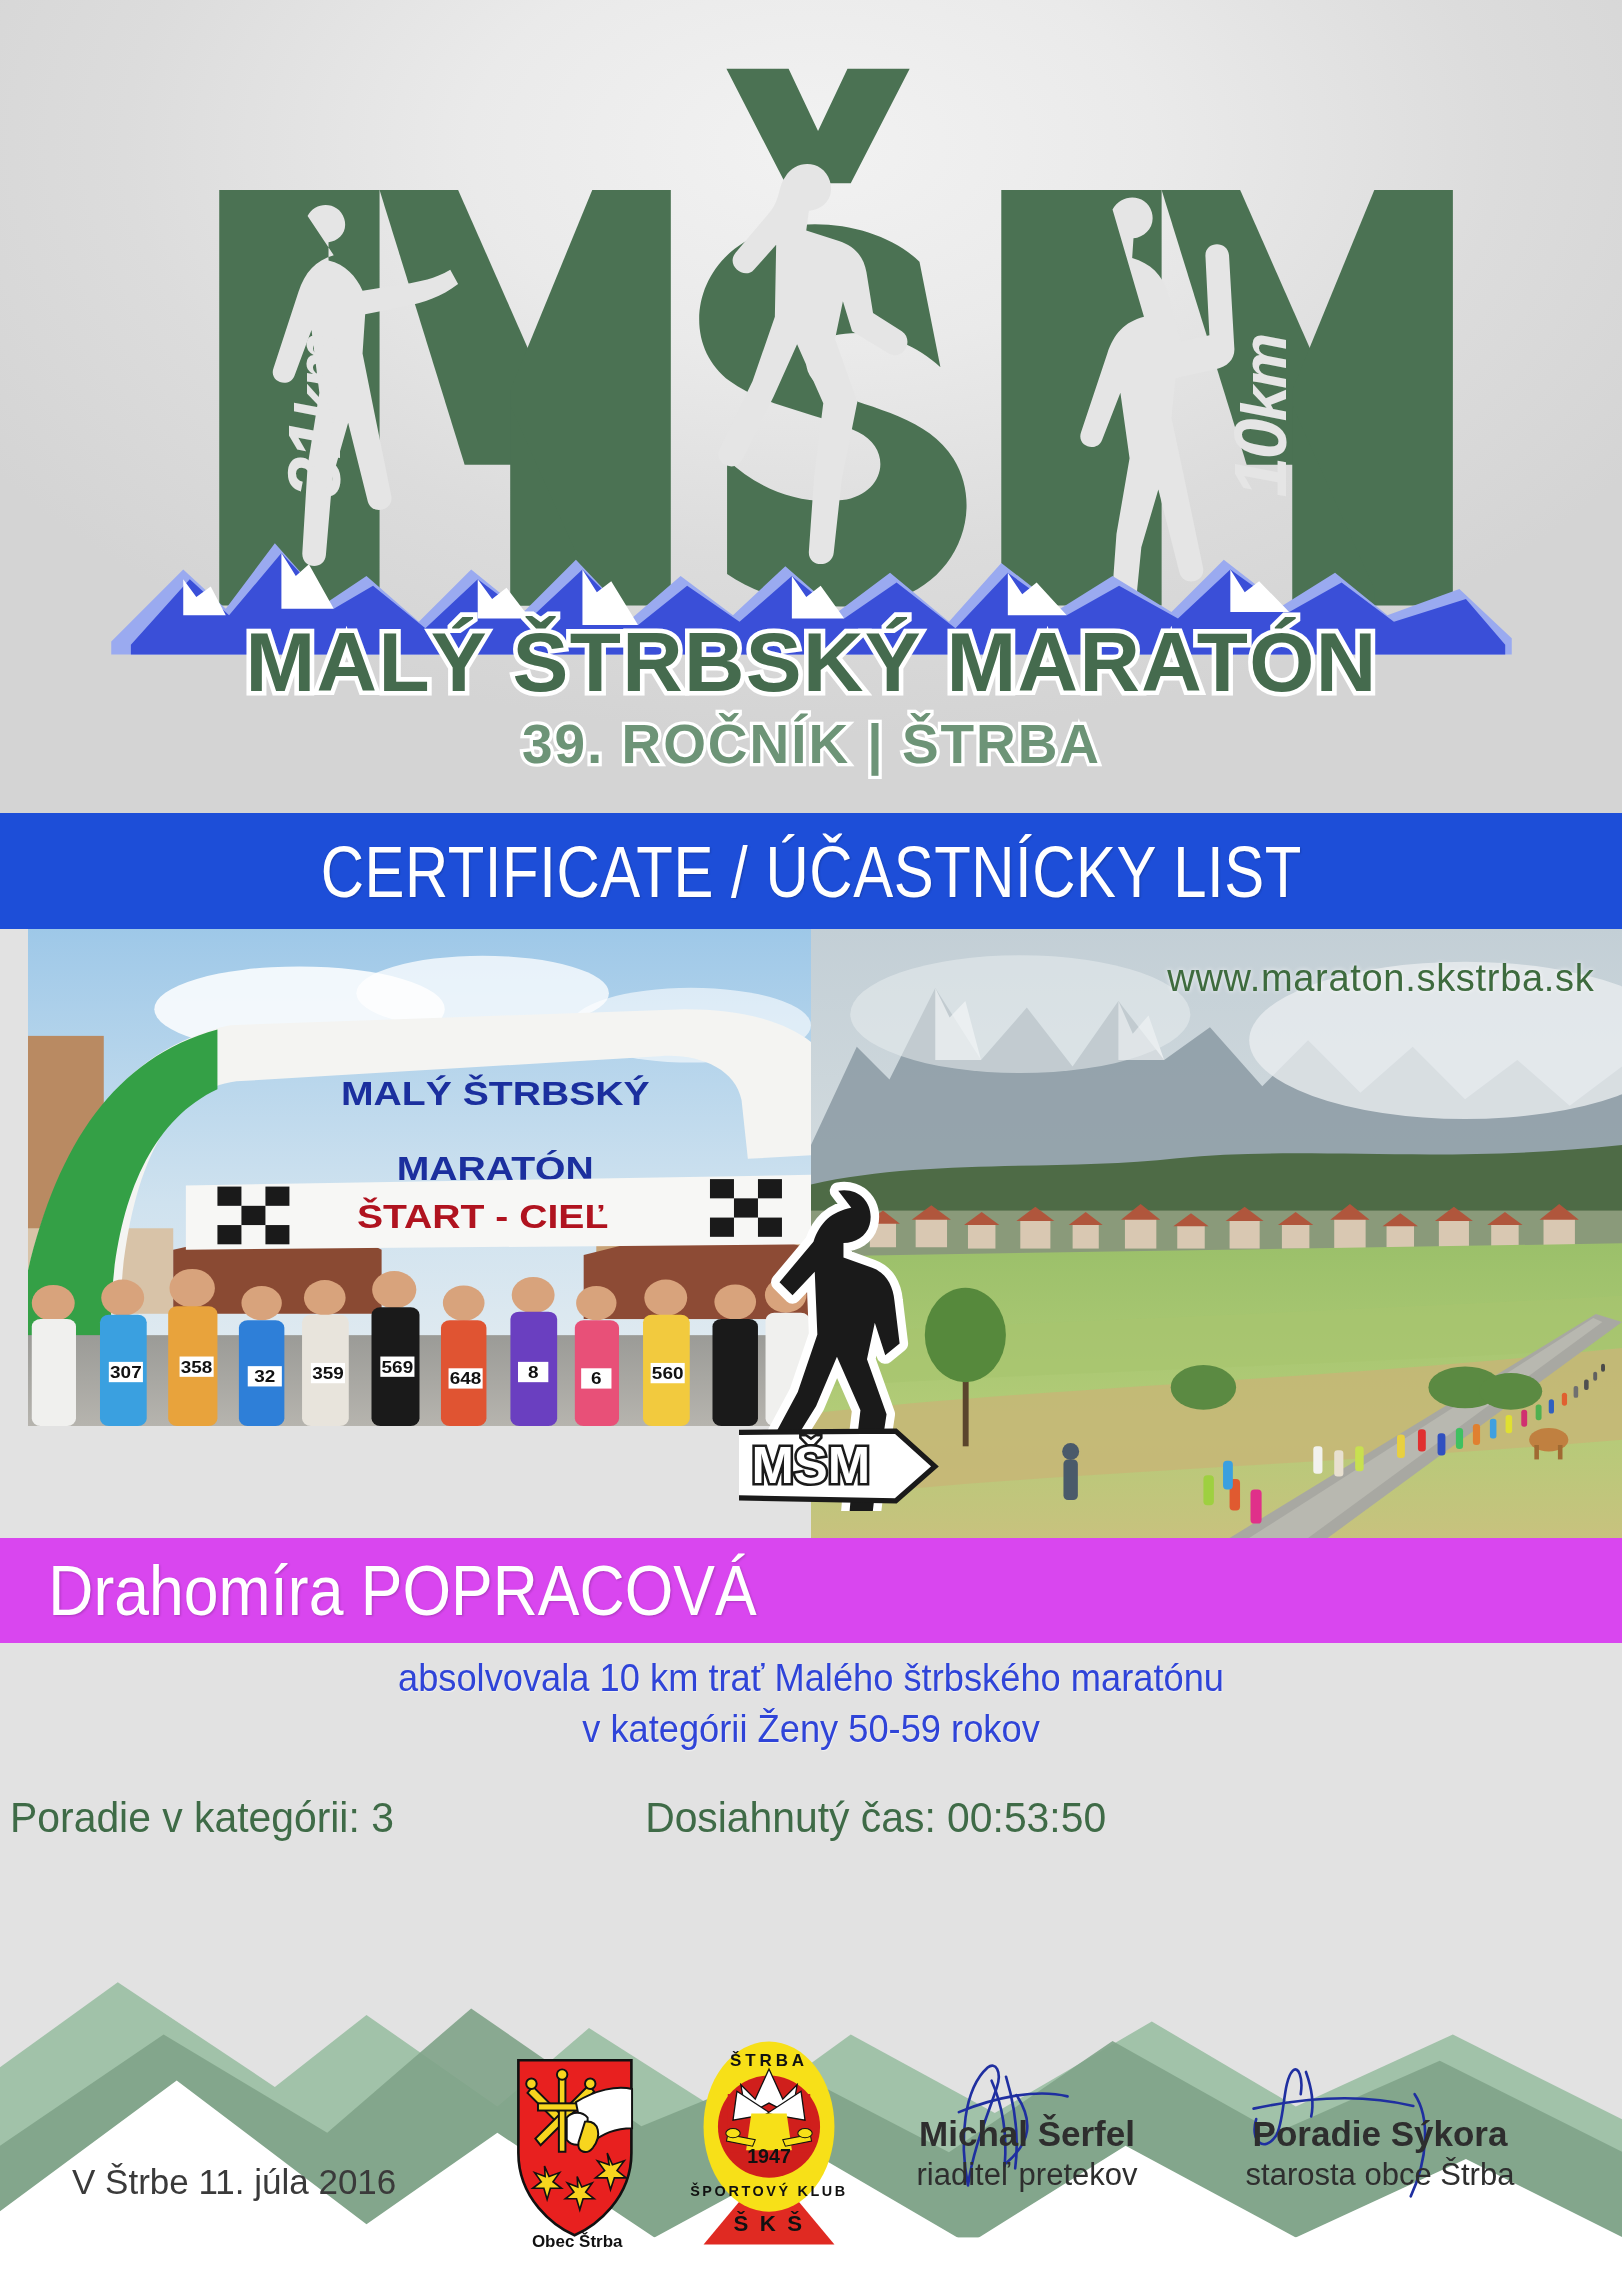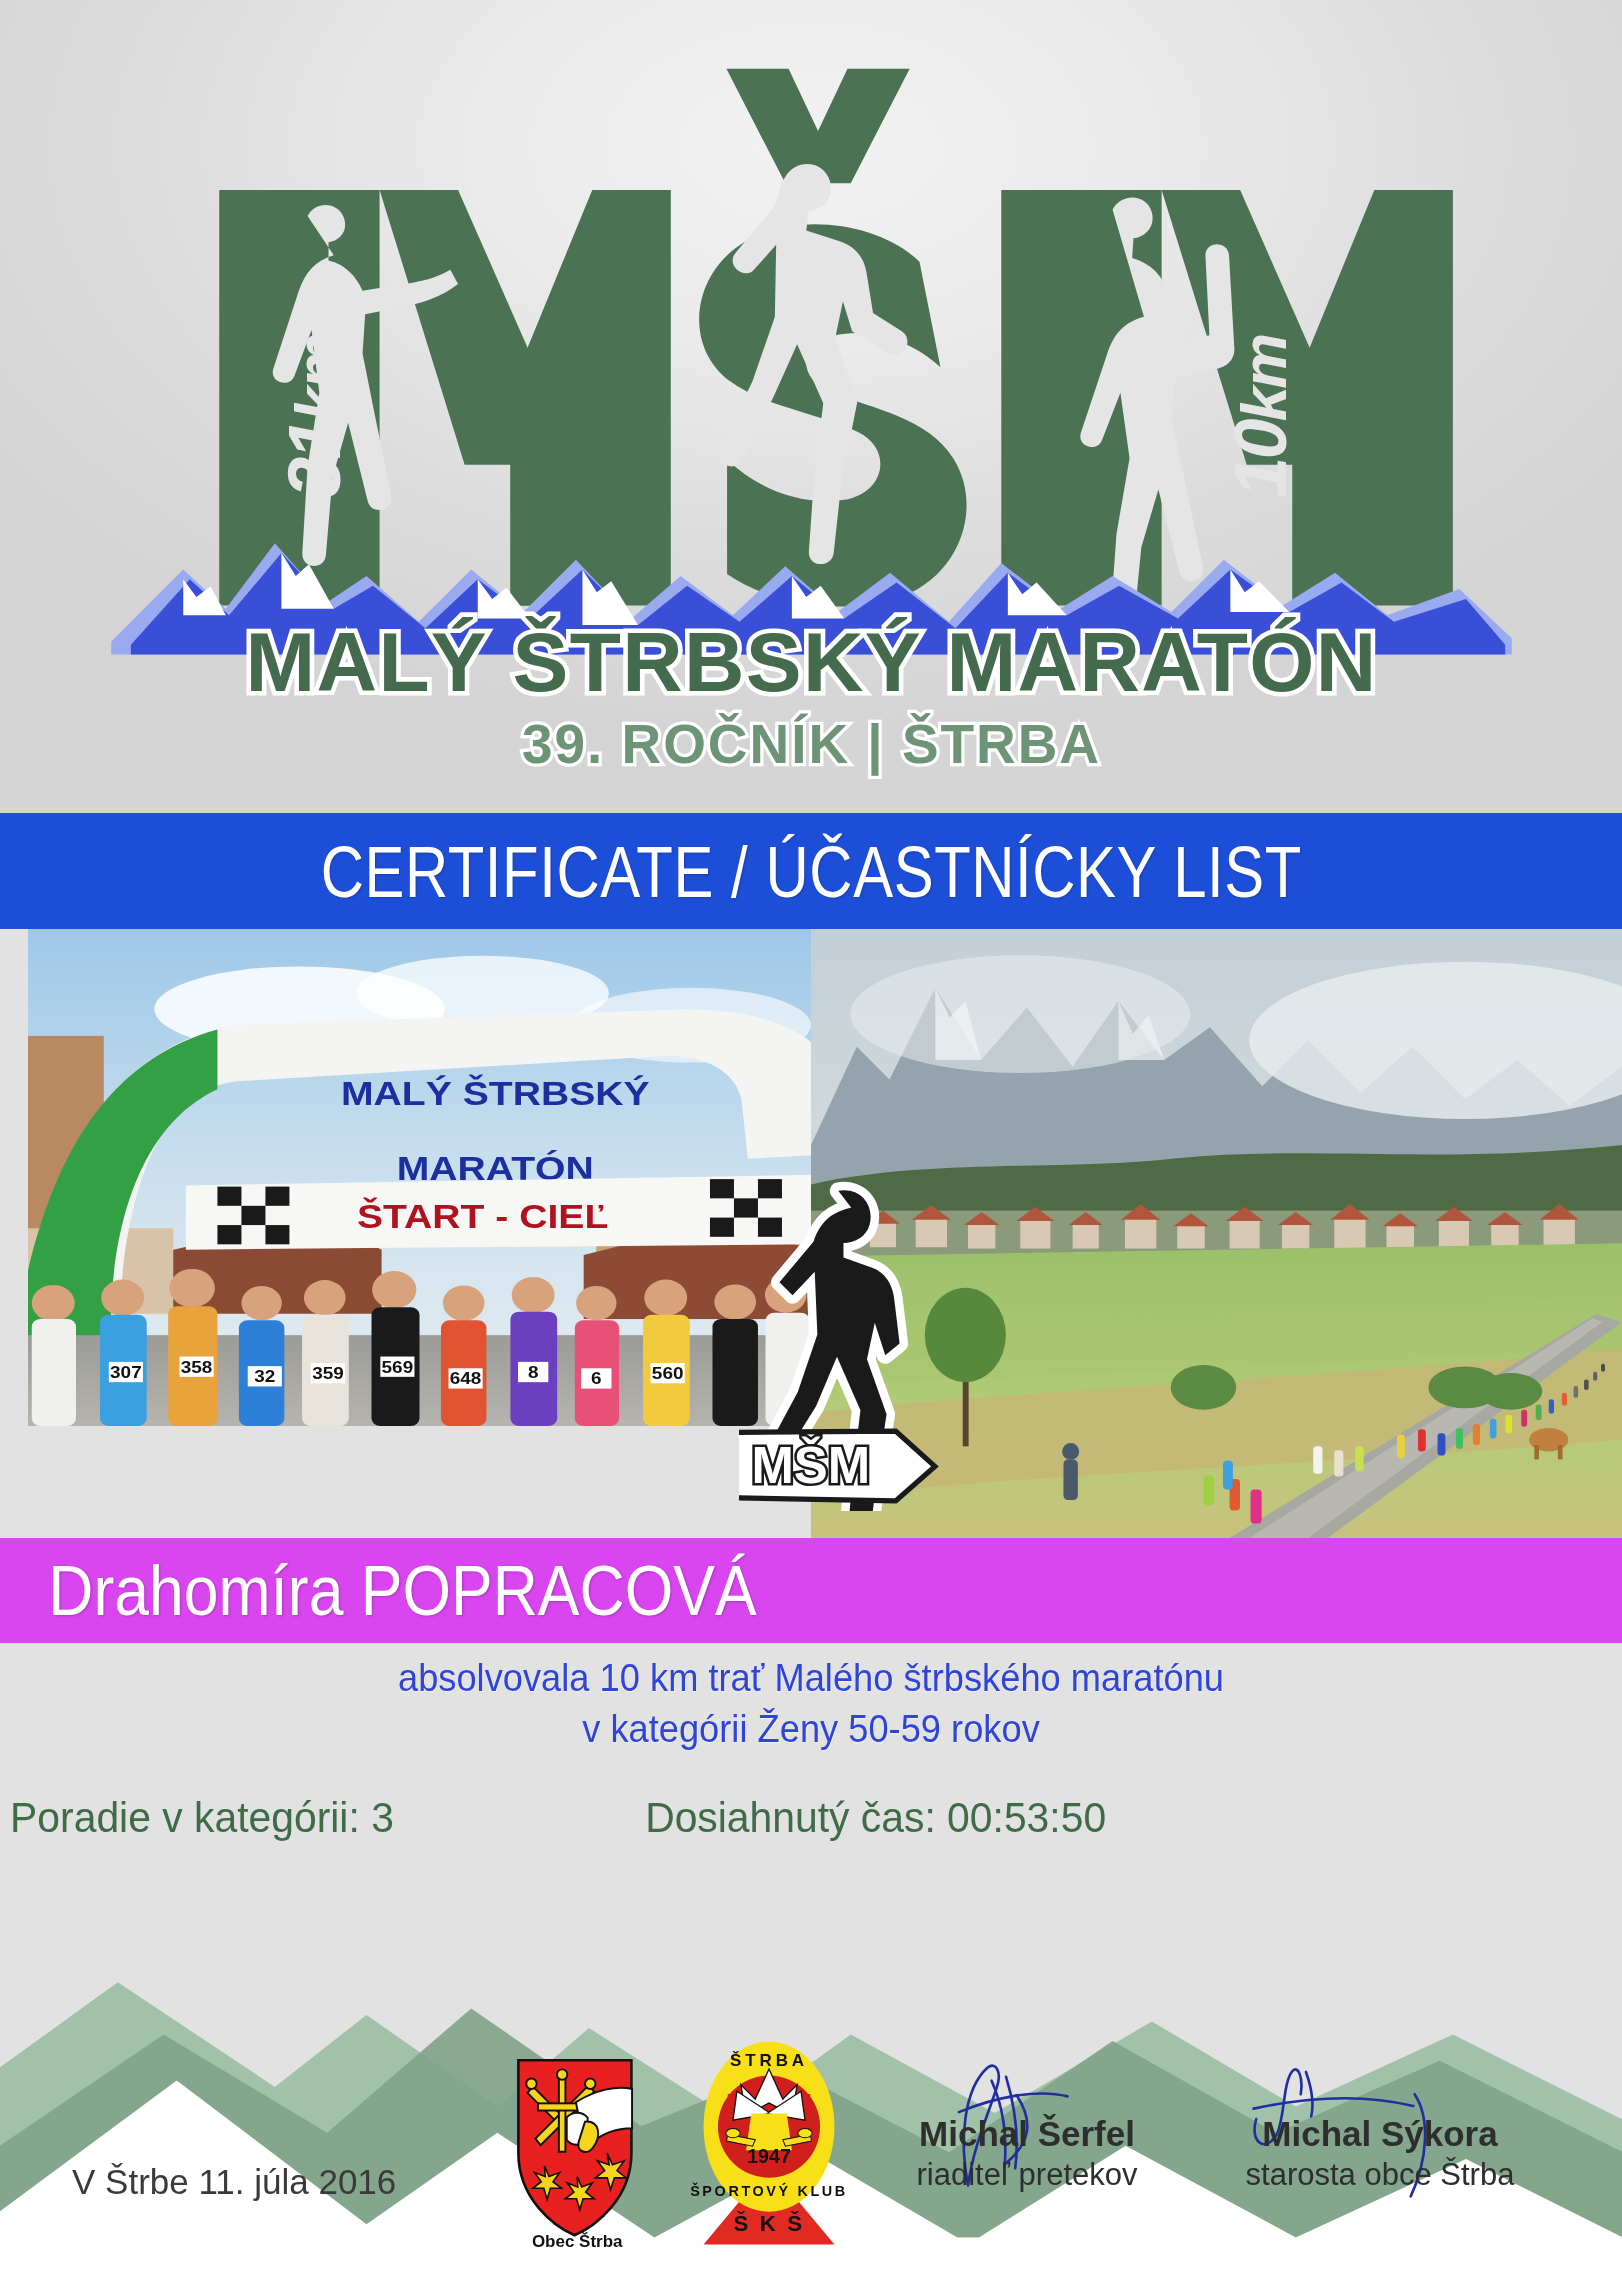--- a/index.html
+++ b/index.html
@@ -432,20 +432,21 @@
       <g fill="#4a5a6a">
         <rect x="386" y="810" width="22" height="62" rx="7"></rect>
           <circle cx="397" cy="798" r="13"></circle>
       </g>
       <g>
         <ellipse cx="1128" cy="780" rx="30" ry="18" fill="#c08040"></ellipse>
         <rect x="1106" y="788" width="7" height="22" fill="#a06a32"></rect>
         <rect x="1142" y="788" width="7" height="22" fill="#a06a32"></rect>
       </g>
     </svg>
+    <div class="site-url">www.maraton.skstrba.sk</div>
   </div>
 </div>
 
 <svg class="msm-emblem" viewBox="0 0 340 520">
   <g stroke="#ffffff" stroke-width="26" fill="none" stroke-linejoin="round">
     <path d="M152 30 c34 -6 56 22 48 52 c-5 18 -22 28 -40 28 l0 22 l44 16 c22 8 32 28 34 50 l8 66 l-22 18 l-16 -50 l-12 56 l30 84 l-16 106 l-10 84 l-34 0 l8 -96 l12 -100 l-36 -82 l-32 76 l-46 74 l-26 -14 l44 -82 l30 -88 l-4 -96 l-34 36 l-20 -20 l52 -62 c10 -30 28 -46 58 -52 z"></path>
   </g>
   <path d="M152 30 c34 -6 56 22 48 52 c-5 18 -22 28 -40 28 l0 22 l44 16 c22 8 32 28 34 50 l8 66 l-22 18 l-16 -50 l-12 56 l30 84 l-16 106 l-10 84 l-34 0 l8 -96 l12 -100 l-36 -82 l-32 76 l-46 74 l-26 -14 l44 -82 l30 -88 l-4 -96 l-34 36 l-20 -20 l52 -62 c10 -30 28 -46 58 -52 z" fill="#1a1a1a"></path>
   <g>
     <polygon points="-10,400 240,398 300,452 240,505 -10,500" fill="#ffffff" stroke="#1a1a1a" stroke-width="8"></polygon>
@@ -542,16 +543,16 @@
 
 <svg class="sig-scribble scribble-b" viewBox="0 0 420 200">
   <g fill="none" stroke="#1f2fa0" stroke-width="4" stroke-linecap="round">
     <path d="M40 78 C30 112 52 130 70 104 C84 82 80 20 96 4 C104 -4 112 14 108 40"></path>
     <path d="M116 6 C126 34 128 56 124 74"></path>
     <path d="M36 62 C120 44 206 40 280 58"></path>
     <path d="M282 40 C306 76 302 140 276 196"></path>
   </g>
 </svg>
 <div class="sig-block sig-b">
-  <div class="sig-name">Michal Sýkora</div>
+  <div class="sig-name">Poradie Sýkora</div>
   <div class="sig-role">starosta obce Štrba</div>
 </div>
 
 
 </body></html>

